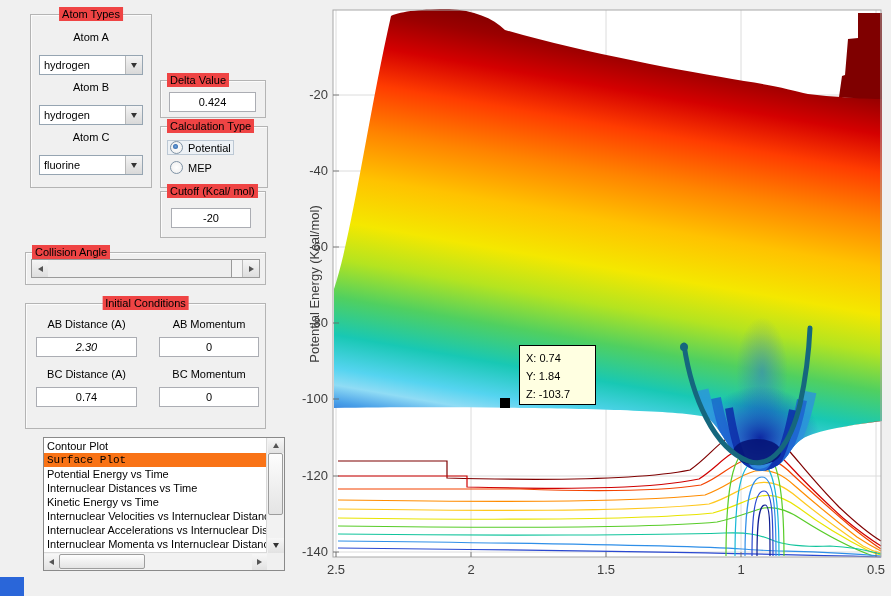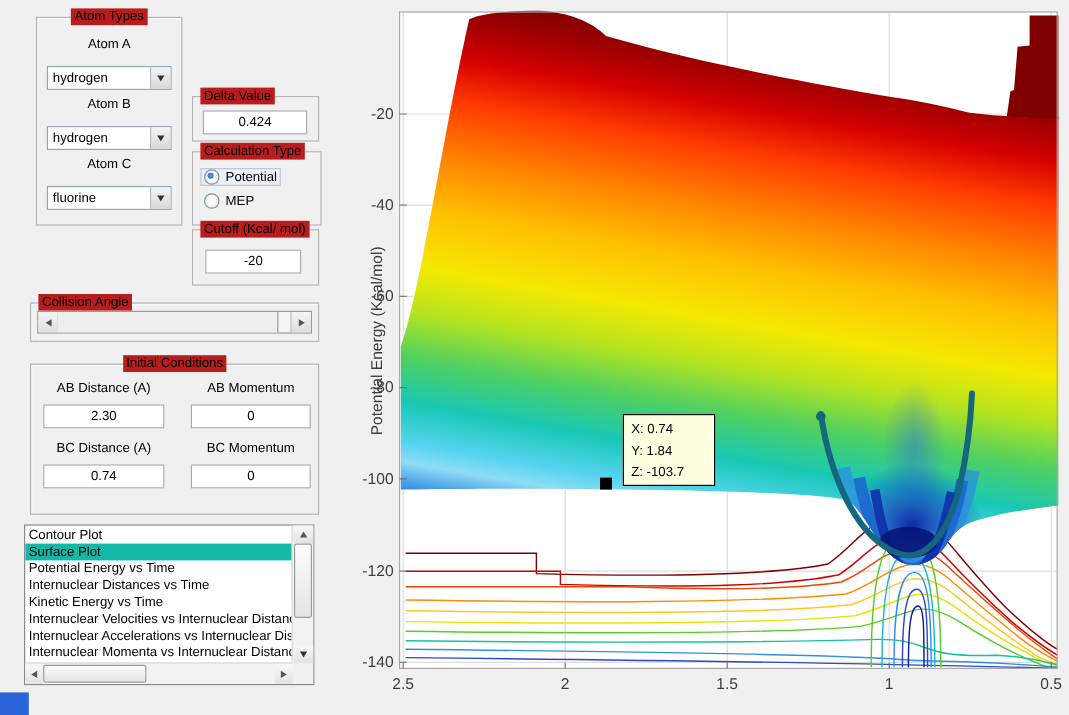--- a/index.html
+++ b/index.html
@@ -2,21 +2,21 @@
 <html><head>
 <meta charset="utf-8">
 <style>
   html,body{margin:0;padding:0;}
   body{width:891px;height:596px;overflow:hidden;font-family:"Liberation Sans","DejaVu Sans",sans-serif;}
   #app{position:relative;width:891px;height:596px;background:#f0f0f0;overflow:hidden;font-size:11px;color:#000;}
   #chart-svg{position:absolute;left:0;top:0;}
 
   
   .panel{position:absolute;border:1px solid #b4b4b4;box-shadow:inset 1px 1px 0 rgba(255,255,255,.7);}
-  .panel-title{position:absolute;top:-8px;left:6px;background:#b91c1c;padding:0 3px;white-space:nowrap;line-height:14px;}
+  .panel-title{position:absolute;top:-8px;left:6px;background:#ef4444;padding:0 3px;white-space:nowrap;line-height:14px;}
   .panel-title.centered{left:50%;transform:translateX(-50%);}
 
   .lbl{position:absolute;text-align:center;line-height:13px;white-space:nowrap;}
 
   
   .edit{position:absolute;border:1px solid #abadb3;background:#fff;text-align:center;
         font-family:"Liberation Sans","DejaVu Sans",sans-serif;font-size:11px;padding:0;margin:0;box-sizing:border-box;}
   .btn{position:absolute;background:linear-gradient(#f7f7f7,#ececec 45%,#dddddd);border:1px solid #8e8e8e;
        border-radius:3px;font-family:"Liberation Sans","DejaVu Sans",sans-serif;font-size:11px;cursor:default;}
   .combo{position:absolute;background:#fff;border:1px solid #96a5b2;box-sizing:border-box;}
@@ -39,21 +39,21 @@
   .sl-btn{position:absolute;top:0;bottom:0;width:16px;background:linear-gradient(#f5f5f5,#dedede);
           display:flex;align-items:center;justify-content:center;}
   .sl-btn.left{left:0;border-right:1px solid #bbb;}
   .sl-btn.right{right:0;border-left:1px solid #bbb;}
   .sl-thumb{position:absolute;left:16px;width:183px;top:0;bottom:0;background:#eeeeee;border-right:1px solid #9a9a9a;}
 
   
   .listbox{position:absolute;background:#fff;border:1px solid #8a8a8a;box-sizing:border-box;}
   .lb-items{position:absolute;left:0;top:1px;right:17px;bottom:17px;overflow:hidden;}
   .lb-row{height:14px;line-height:14px;padding-left:3px;white-space:nowrap;overflow:hidden;}
-  .lb-row.selected{background:#14b8a6;}
+  .lb-row.selected{background:#f97316;font-family:Liberation Mono, monospace;}
   .lb-vsb{position:absolute;right:0;top:0;bottom:17px;width:17px;background:#f2f2f2;border-left:1px solid #d9d9d9;}
   .lb-hsb{position:absolute;left:0;bottom:0;right:17px;height:17px;background:#f2f2f2;border-top:1px solid #d9d9d9;}
   .sb-btn{position:absolute;background:linear-gradient(#f7f7f7,#e2e2e2);display:flex;align-items:center;justify-content:center;}
   .sb-thumb{position:absolute;background:linear-gradient(#fdfdfd,#e4e4e4);border:1px solid #9d9d9d;border-radius:2px;box-sizing:border-box;}
   .lb-corner{position:absolute;right:0;bottom:0;width:17px;height:17px;background:#f0f0f0;}
 
   
   .tick{position:absolute;color:#3c3c3c;font-size:13px;line-height:14px;}
   .ytick{width:42px;text-align:right;}
   .xtick{width:42px;text-align:center;}
@@ -250,29 +250,29 @@
       <span class="sl-btn right">
           <span class="tri-right"></span>
         </span>
     </div>
   </div>
 
   <div class="panel" style="left:25px;top:303px;width:239px;height:124px;">
     <span class="panel-title centered">Initial Conditions</span>
     <div class="lbl" style="left:10px;top:14px;width:101px;">AB Distance (A)</div>
     <div class="lbl" style="left:133px;top:14px;width:100px;">AB Momentum</div>
-    <input class="edit" style="left: 10px; top: 33px; width: 101px; height: 20px;" type="text" value="2.30">
+    <input class="edit" style="left: 10px; top: 33px; width: 101px; height: 20px; font-style: italic;" type="text" value="2.30">
     <input class="edit" style="left: 133px; top: 33px; width: 100px; height: 20px;" type="text" value="0">
     <div class="lbl" style="left:10px;top:64px;width:101px;">BC Distance (A)</div>
     <div class="lbl" style="left:133px;top:64px;width:100px;">BC Momentum</div>
     <input class="edit" style="left: 10px; top: 83px; width: 101px; height: 20px;" type="text" value="0.74">
     <input class="edit" style="left: 133px; top: 83px; width: 100px; height: 20px;" type="text" value="0">
   </div>
 
-  <div class="listbox" style="left:20px;top:437px;width:242px;height:134px;">
+  <div class="listbox" style="left:43px;top:437px;width:242px;height:134px;">
     <div class="lb-items">
       <div class="lb-row">Contour Plot</div>
       <div class="lb-row selected">Surface Plot</div>
       <div class="lb-row">Potential Energy vs Time</div>
       <div class="lb-row">Internuclear Distances vs Time</div>
       <div class="lb-row">Kinetic Energy vs Time</div>
       <div class="lb-row">Internuclear Velocities vs Internuclear Distance</div>
       <div class="lb-row">Internuclear Accelerations vs Internuclear Distance</div>
       <div class="lb-row">Internuclear Momenta vs Internuclear Distance</div>
     </div>

